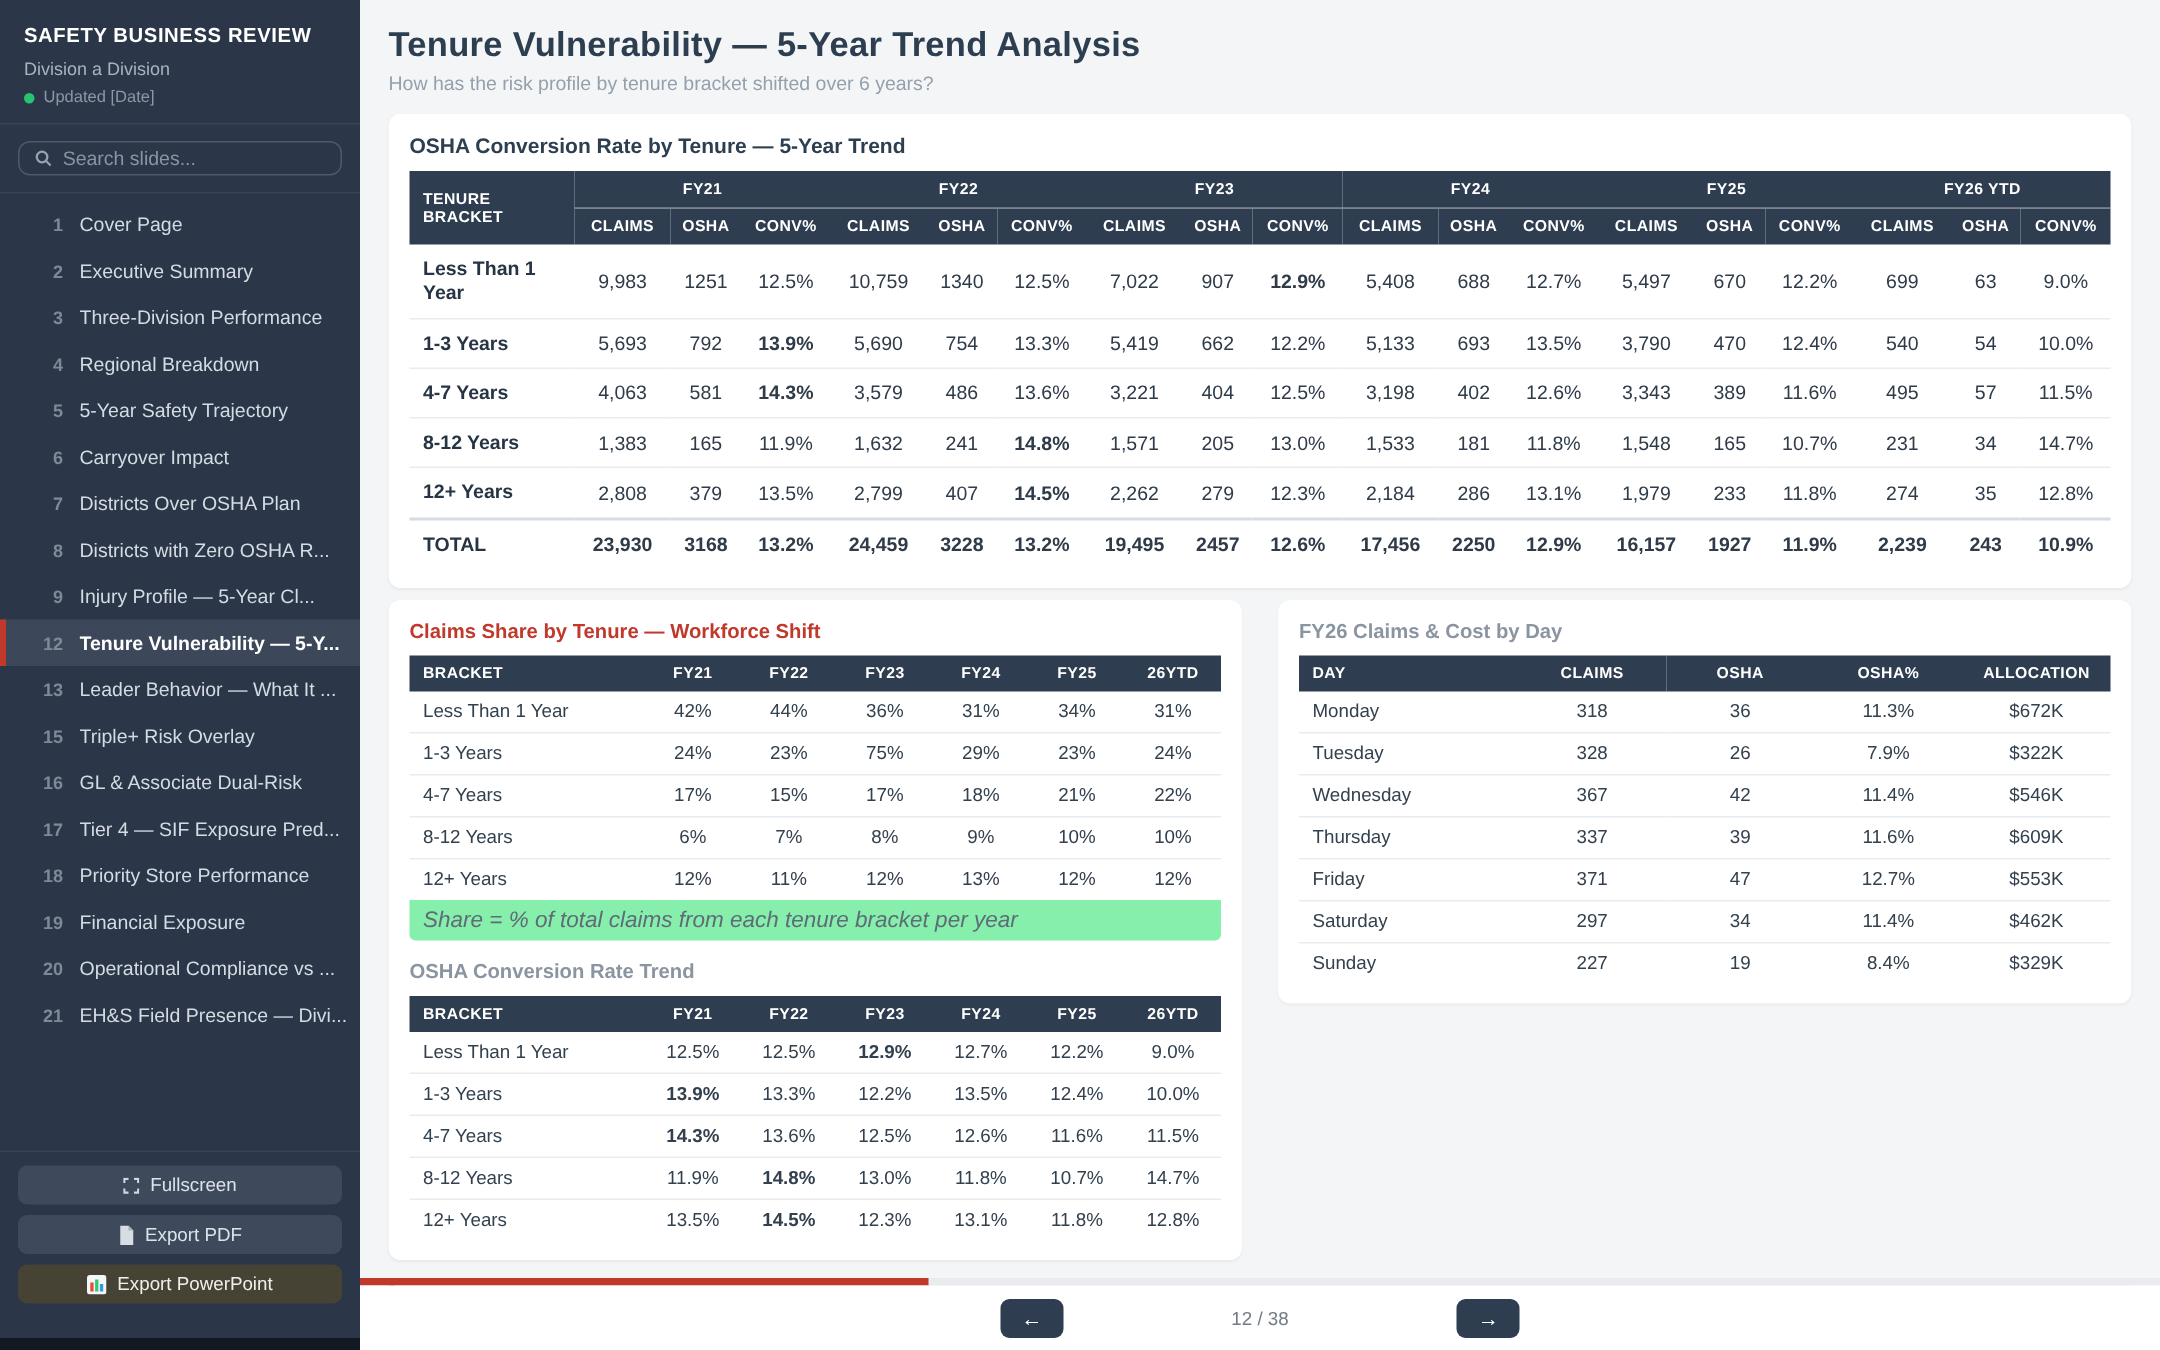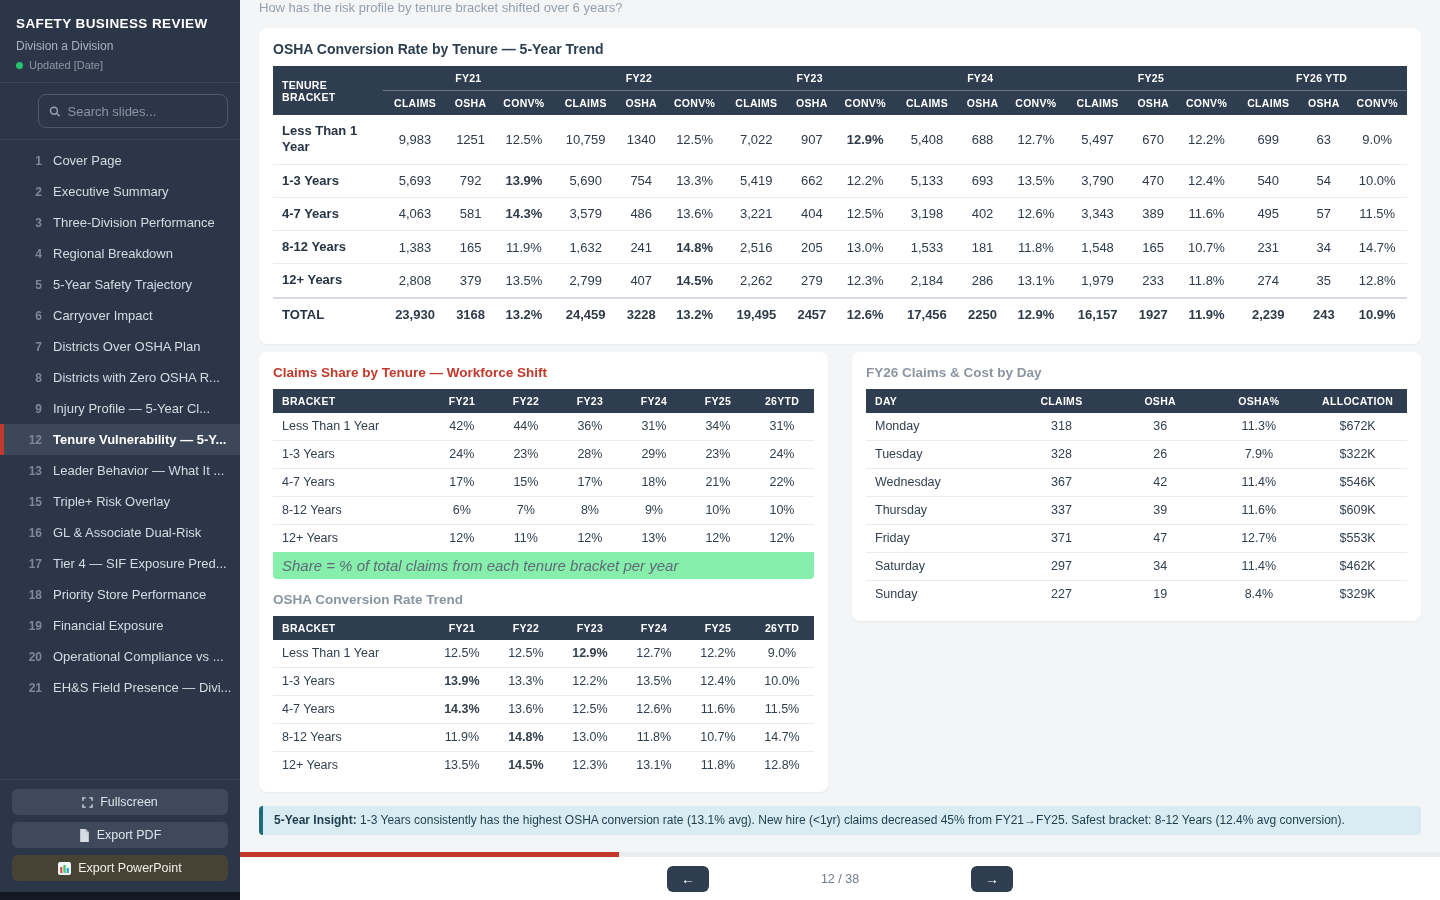--- a/index.html
+++ b/index.html
@@ -17,30 +17,30 @@
   body{display:flex;font-family:"Liberation Sans","DejaVu Sans",sans-serif;background:var(--main-bg);}
 
   
   .sidebar{width:240px;flex:0 0 240px;height:100%;background:var(--sidebar-bg);color:#fff;display:flex;flex-direction:column;}
   .sb-header{padding:15px 16px 11px;border-bottom:1px solid rgba(255,255,255,.07);}
   .sb-title{font-size:13.5px;font-weight:700;letter-spacing:.4px;line-height:1.35;color:#fff;}
   .sb-sub{font-size:12px;color:#a9b2bf;margin-top:6px;}
   .sb-status{font-size:11px;color:#8d97a5;margin-top:6px;display:flex;align-items:center;gap:6px;}
   .dot{width:7px;height:7px;border-radius:50%;background:var(--green-dot);display:inline-block;}
   .sb-search{padding:11px 12px;border-bottom:1px solid rgba(255,255,255,.06);}
-  .sb-search-box{display:flex;align-items:center;gap:7px;border:1px solid #4d5a6b;border-radius:8px;height:34px;padding:0 10px;margin-left:26px;}
+  .sb-search-box{display:flex;align-items:center;gap:7px;border:1px solid #4d5a6b;border-radius:8px;height:23px;padding:0 10px;}
   .sb-search-box input{background:transparent;border:none;outline:none;color:#c6cdd7;font-size:13px;width:100%;font-family:inherit;}
   .sb-search-box input::placeholder{color:#8a95a3;}
   .sb-list{flex:1;overflow:hidden;padding-top:5px;}
   .sb-item{display:flex;align-items:center;height:31px;padding-left:18px;cursor:pointer;border-left:4px solid transparent;}
   .sb-num{width:20px;text-align:right;font-size:12px;color:#7e8998;margin-right:11px;flex:0 0 20px;font-weight:600;}
   .sb-label{font-size:13px;color:#d5dbe3;white-space:nowrap;overflow:hidden;text-overflow:ellipsis;padding-right:8px;}
   .sb-item.active{background:var(--sidebar-active-bg);border-left-color:var(--accent-red);}
   .sb-item.active .sb-label{color:#fff;font-weight:700;}
-  .sb-actions{padding:9px 12px 4px;border-top:1px solid rgba(255,255,255,.06);}
+  .sb-actions{padding:9px 12px 16px;border-top:1px solid rgba(255,255,255,.06);}
   .sb-btn{width:100%;height:26px;margin-bottom:7px;border:none;border-radius:6px;background:#3e4a5c;color:#dde3ea;font-size:12.5px;font-family:inherit;display:flex;align-items:center;justify-content:center;gap:7px;cursor:pointer;}
   .sb-btn.ppt{background:#474334;color:#f0efe9;}
   .sb-bottom{height:8px;background:#121922;flex:0 0 8px;}
 
   
   .main{flex:1;position:relative;background:var(--main-bg);padding:0 19px;overflow:hidden;}
   .page-title{font-size:23px;font-weight:700;color:#2c3e50;margin:16px 0 5px;letter-spacing:.2px;}
   .page-sub{font-size:13px;color:#95a0ac;margin-bottom:13px;}
   .card{background:#fff;border-radius:8px;padding:13px 14px;box-shadow:0 1px 2px rgba(16,24,40,.05);}
   .card-h{font-size:14px;font-weight:700;color:#2c3e50;margin-bottom:9px;}
@@ -192,20 +192,21 @@
           <rect x="5.4" y="3" width="2.2" height="8" fill="#2ecc71"></rect>
           <rect x="8.6" y="6" width="2.2" height="5" fill="#3498db"></rect>
         </svg>
       <span>Export PowerPoint</span>
     </button>
   </div>
   <div class="sb-bottom"></div>
 </aside>
 
 <main class="main">
+  <h1 class="page-title">Tenure Vulnerability — 5-Year Trend Analysis</h1>
   <div class="page-sub">How has the risk profile by tenure bracket shifted over 6 years?</div>
 
   <section class="card">
     <div class="card-h">OSHA Conversion Rate by Tenure — 5-Year Trend</div>
     <table class="big" id="big-table">
       <colgroup>
         <col class="c-bracket">
         <col class="c-claims">
           <col class="c-osha">
           <col class="c-conv">
@@ -321,21 +322,21 @@
             <td>11.5%</td>
           </tr>
           <tr>
             <th class="rowlabel">8-12 Years</th>
             <td>1,383</td>
             <td>165</td>
             <td>11.9%</td>
             <td>1,632</td>
             <td>241</td>
             <td class="bold">14.8%</td>
-            <td>2,516</td>
+            <td>1,571</td>
             <td>205</td>
             <td>13.0%</td>
             <td>1,533</td>
             <td>181</td>
             <td>11.8%</td>
             <td>1,548</td>
             <td>165</td>
             <td>10.7%</td>
             <td>231</td>
             <td>34</td>
@@ -418,21 +419,21 @@
               <td>44%</td>
               <td>36%</td>
               <td>31%</td>
               <td>34%</td>
               <td>31%</td>
             </tr>
             <tr>
               <th class="rowlabel">1-3 Years</th>
               <td>24%</td>
               <td>23%</td>
-              <td>28%</td>
+              <td>75%</td>
               <td>29%</td>
               <td>23%</td>
               <td>24%</td>
             </tr>
             <tr>
               <th class="rowlabel">4-7 Years</th>
               <td>17%</td>
               <td>15%</td>
               <td>17%</td>
               <td>18%</td>

